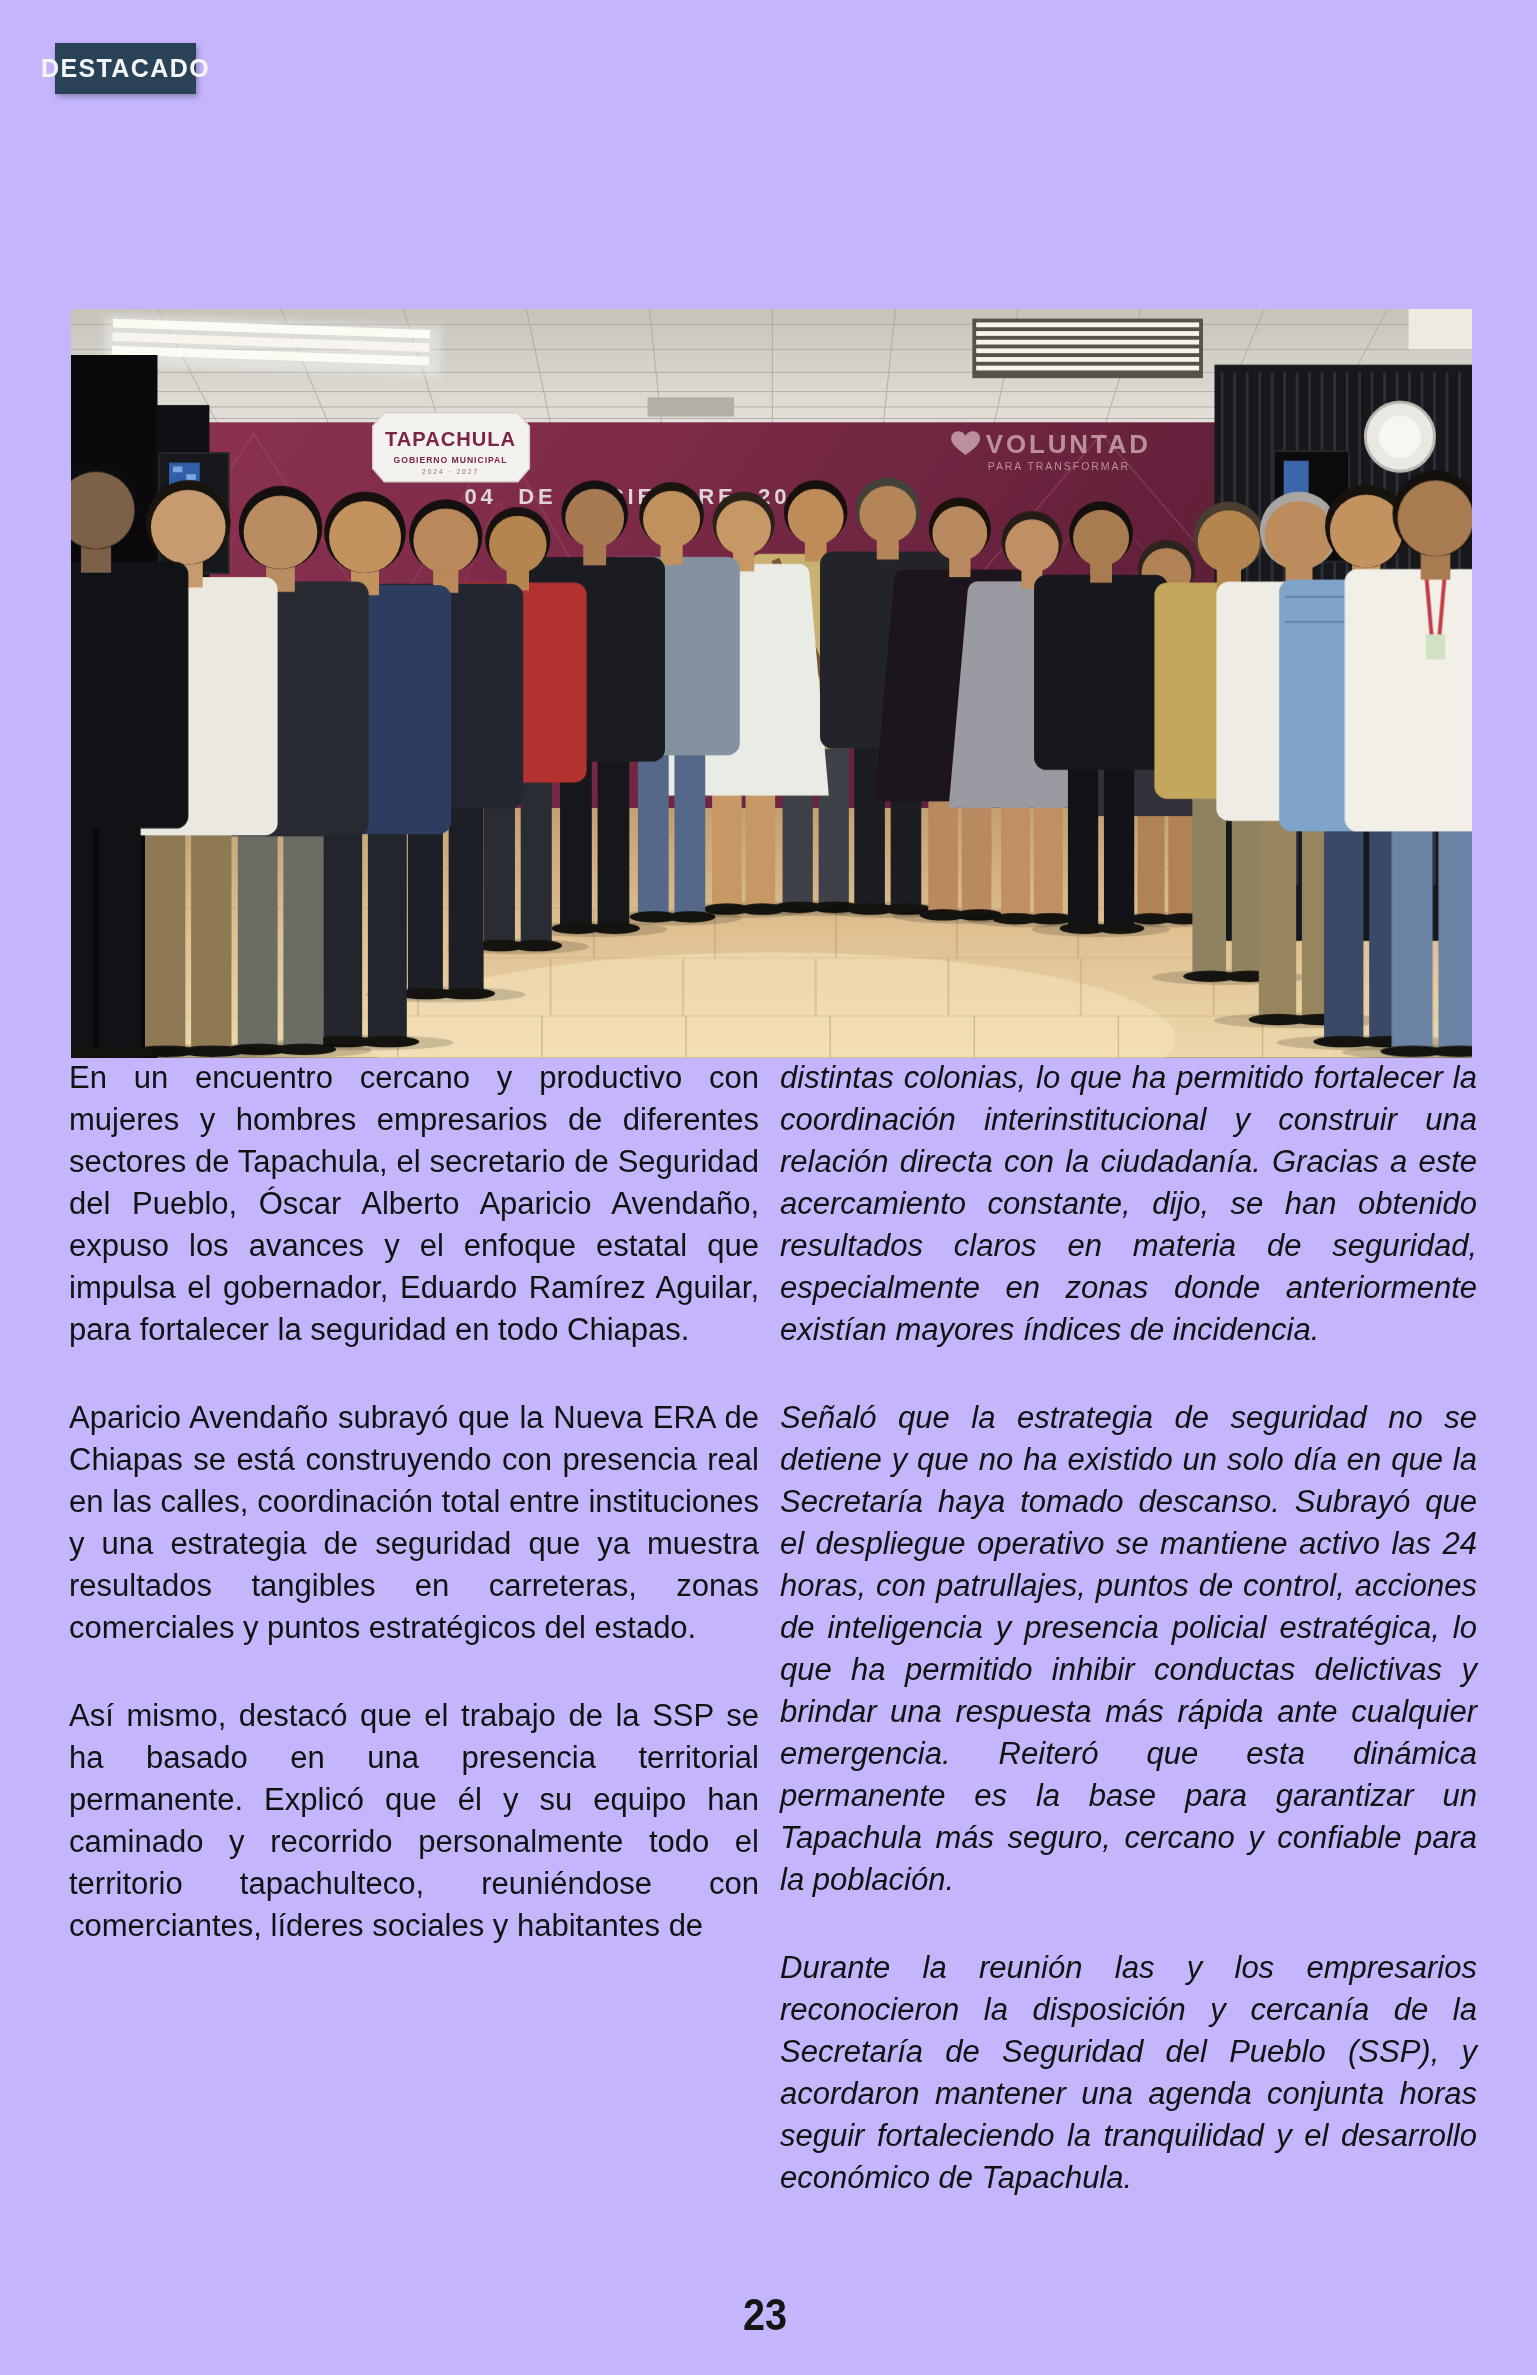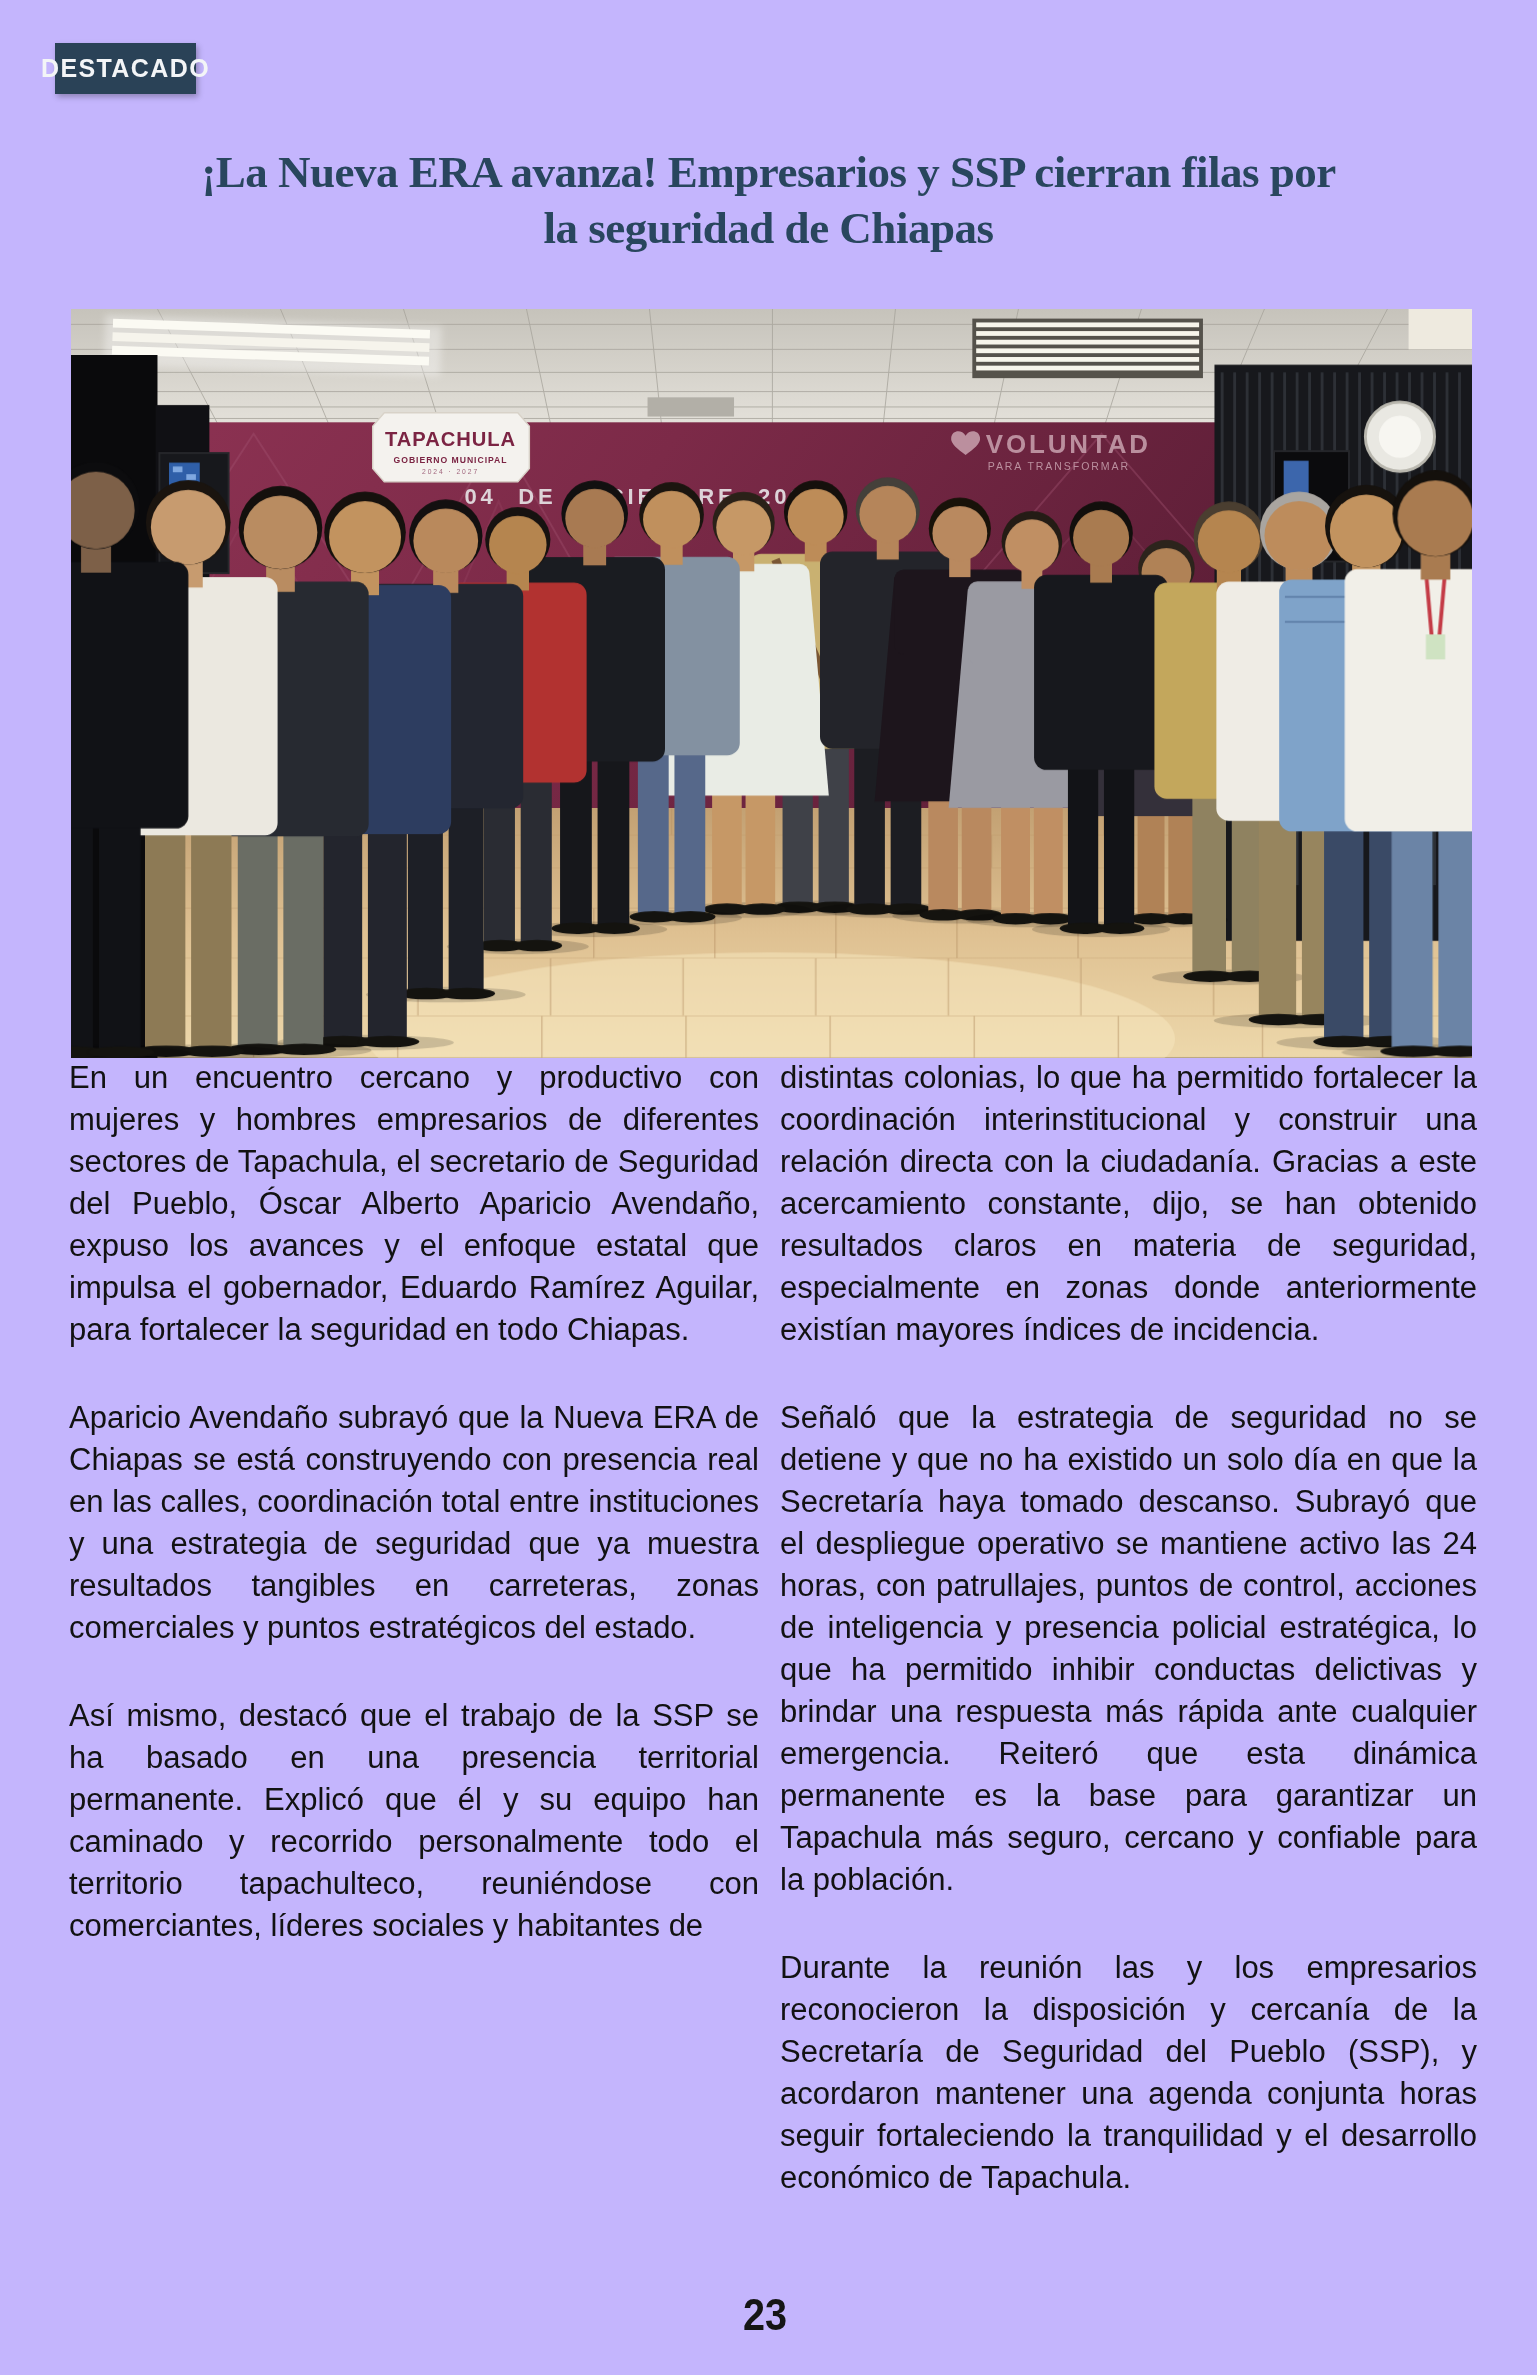--- a/index.html
+++ b/index.html
@@ -26,21 +26,21 @@
     position:absolute;left:71px;top:309px;width:1401px;height:749px;overflow:hidden;
     background:#0d0d0f;
   }
   #photo svg{display:block;width:1401px;height:749px;}
   
   .col{
     position:absolute;top:1057px;color:#121212;
     font-size:31px;line-height:42px;text-align:justify;
   }
   #col-left{left:69px;width:690px;}
-  #col-right{left:780px;width:697px;}
+  #col-right{left:780px;width:697px;font-style:italic;}
   .col p{margin:0 0 46px 0;}
   
   #footer-bar{
     position:absolute;left:0;top:2335px;width:514px;height:29px;
     background:#24384d;border-top:2.9px solid #cdd3d8;border-right:2.9px solid #cdd3d8;
     display:flex;align-items:center;justify-content:center;
   }
   #footer-bar span{
     color:#ffffff;font-weight:bold;font-size:21px;letter-spacing:0.5px;
     transform:scaleX(.95);
@@ -52,24 +52,20 @@
 </style>
 </head>
 <body>
 
 <div id="page">
 
   <div id="badge">
     <span>DESTACADO</span>
   </div>
 
-  <div id="headline">
-    <div class="hl">¡La Nueva ERA avanza! Empresarios y SSP cierran filas por</div>
-    <div class="hl">la seguridad de Chiapas</div>
-  </div>
 
   <div id="photo">
     <svg id="photo-svg" viewBox="0 0 1458 780" preserveAspectRatio="none" xmlns="http://www.w3.org/2000/svg">
       <defs>
         <linearGradient id="ceilGrad" x1="0" y1="0" x2="0" y2="1">
           <stop offset="0" stop-color="#c6c3bb"></stop>
             <stop offset="1" stop-color="#e4e1da"></stop>
         </linearGradient>
         <linearGradient id="wallGrad" x1="0" y1="0" x2="1" y2="0.25">
           <stop offset="0" stop-color="#8c3252"></stop>

